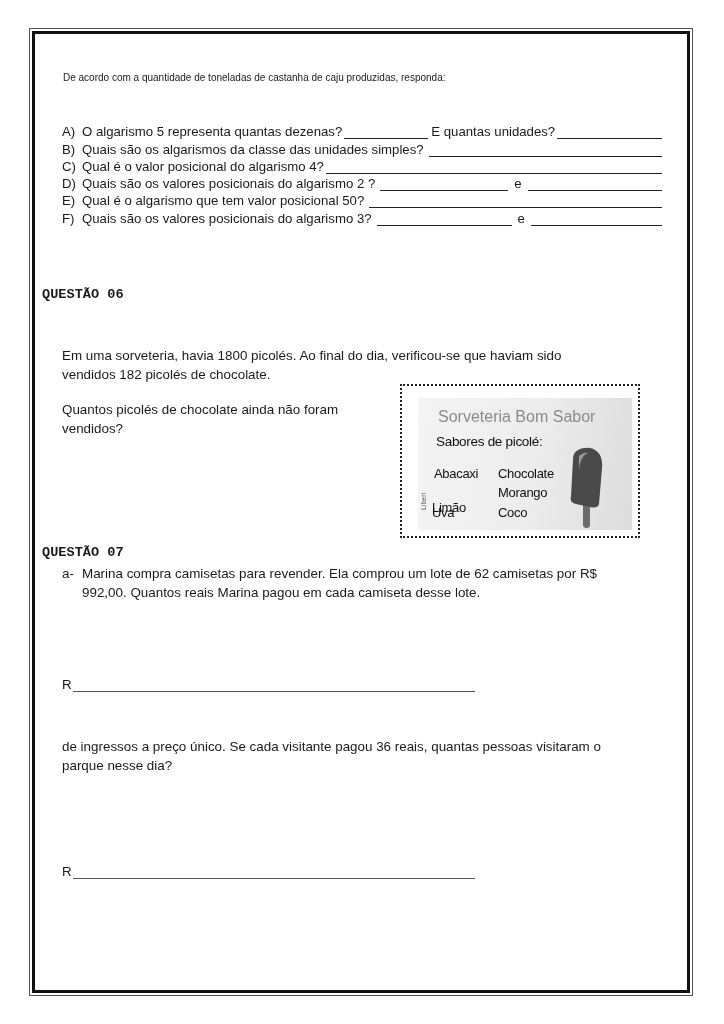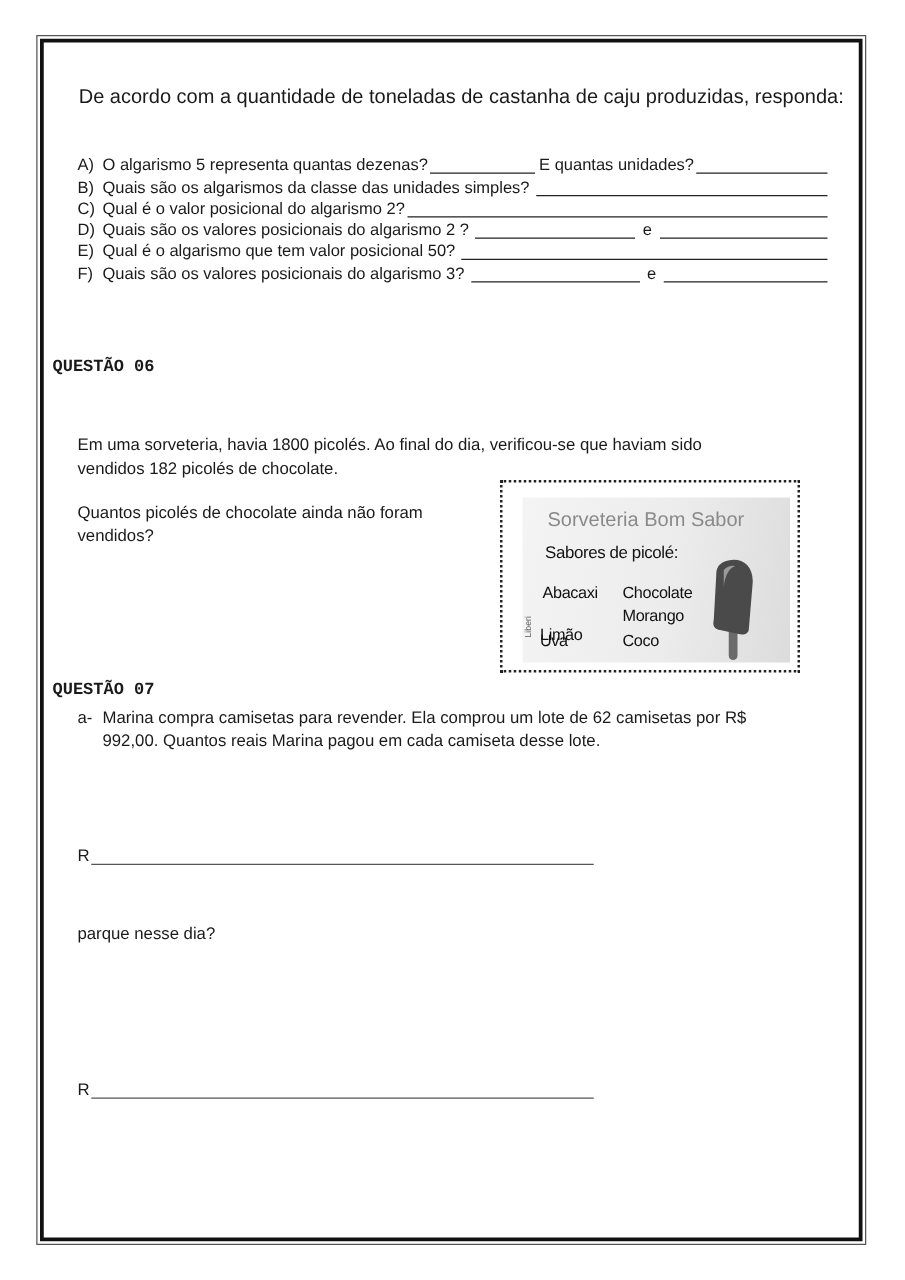--- a/index.html
+++ b/index.html
@@ -2,21 +2,21 @@
 <html><head>
 <meta charset="utf-8">
 <style>
   html, body { margin:0; padding:0; background:#ffffff; }
   body { width:724px; height:1024px; position:relative; overflow:hidden;
          font-family:"Liberation Sans", sans-serif; color:#1a1a1a; }
   .frame-outer { position:absolute; left:29px; top:28px; width:664px; height:968px;
                  border:1px solid #555; box-sizing:border-box; }
   .frame-inner { position:absolute; left:32px; top:31px; width:658px; height:962px;
                  border:3px solid #111; box-sizing:border-box; }
-  .t { position:absolute; font-size:16px; line-height:17px; white-space:nowrap; }
+  .t { position:absolute; font-size:10px; line-height:17px; white-space:nowrap; }
   .intro { left:63px; top:69px; }
   .items { position:absolute; left:62px; top:122px; width:600px; }
   .item { display:flex; align-items:flex-end; height:17.3px; font-size:13.2px; white-space:nowrap; }
   .item .lbl { width:20px; }
   .blank { border-bottom:1px solid #222; height:12px; display:inline-block; margin-left:2px; }
   .grow { flex:1; }
   .heading { position:absolute; left:42px; font-weight:bold; font-size:13.6px;font-family:Liberation Mono, monospace; }
   .para { position:absolute; font-size:13.4px; line-height:19px; }
   .pic { position:absolute; left:400px; top:384px; width:240px; height:154px;
          border:2px dotted #222; box-sizing:border-box; }
@@ -46,21 +46,21 @@
     <span>E quantas unidades?</span>
     <span class="blank grow"></span>
   </div>
   <div class="item">
     <span class="lbl">B)</span>
     <span>Quais são os algarismos da classe das unidades simples?</span>
     <span class="blank grow" style="margin-left:5px"></span>
   </div>
   <div class="item">
     <span class="lbl">C)</span>
-    <span>Qual é o valor posicional do algarismo 2?</span>
+    <span>Qual é o valor posicional do algarismo 4?</span>
     <span class="blank grow"></span>
   </div>
   <div class="item">
     <span class="lbl">D)</span>
     <span>Quais são os valores posicionais do algarismo 2 ?</span>
     <span class="blank" style="width:128px;margin-left:5px;margin-right:6px"></span>
     <span>e</span>
     <span class="blank grow" style="margin-left:6px"></span>
   </div>
   <div class="item">
@@ -116,19 +116,20 @@
   </div>
   <div style="padding-left:20px">992,00. Quantos reais Marina pagou em cada camiseta desse lote.</div>
 </div>
 
 <div class="answer" style="top:677px">
   <span>R</span>
   <span class="line"></span>
 </div>
 
 <div class="para" style="left:62px; top:737px; white-space:nowrap">
+  <div>de ingressos a preço único. Se cada visitante pagou 36 reais, quantas pessoas visitaram o</div>
   <div>parque nesse dia?</div>
 </div>
 
 <div class="answer" style="top:864px">
   <span>R</span>
   <span class="line"></span>
 </div>
 
 </body></html>

